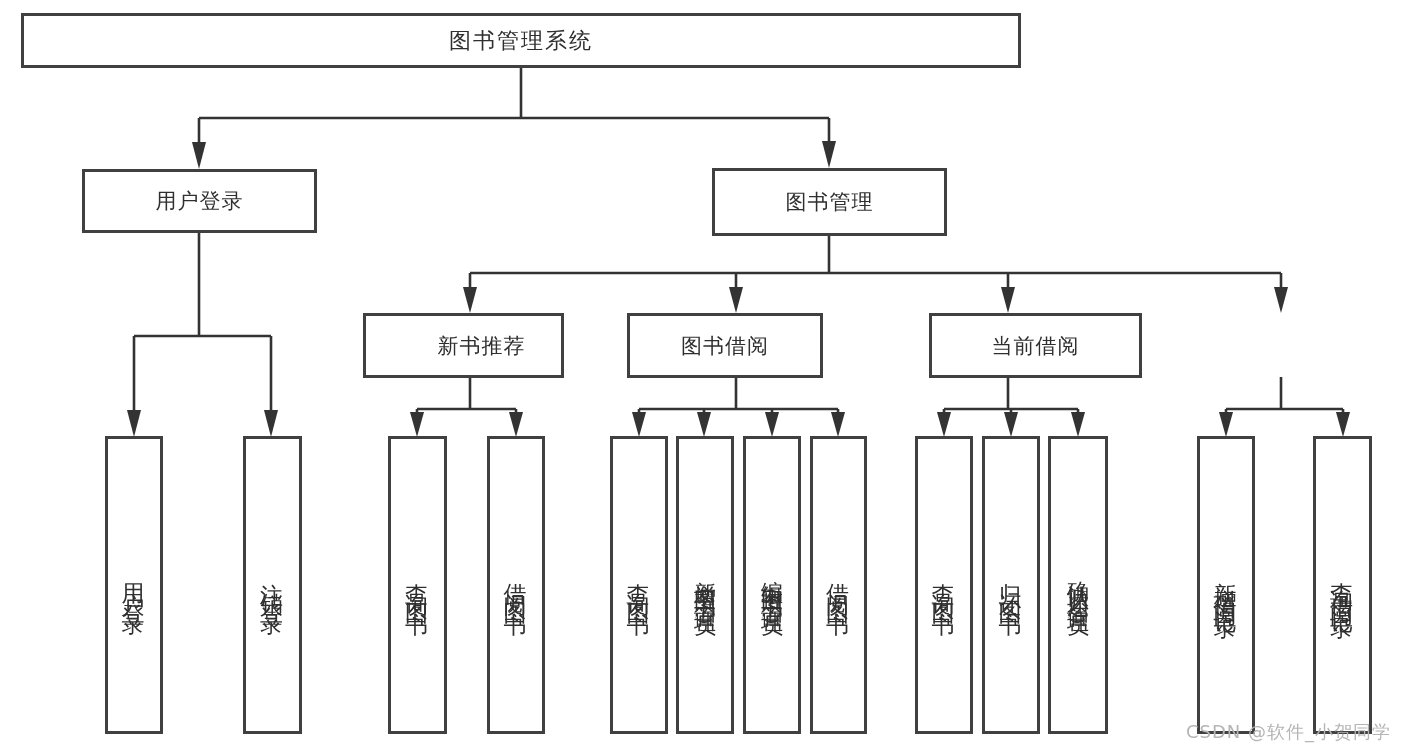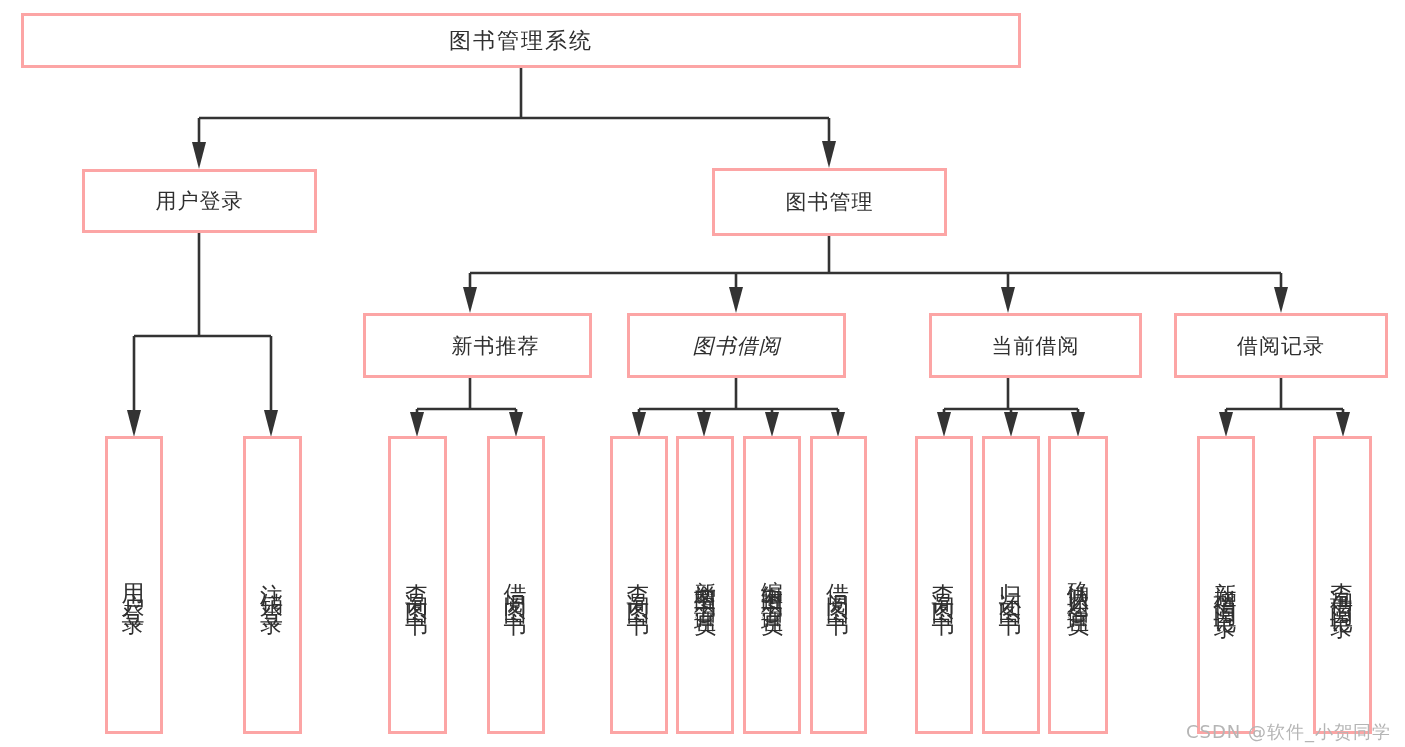--- a/index.html
+++ b/index.html
@@ -8,21 +8,21 @@
     width:1405px;height:747px;
     background:#ffffff;
     font-family:"DejaVu Sans","Liberation Sans",sans-serif;
     color:#2f2f2f;
     overflow:hidden;
   }
   .wires{position:absolute;left:0;top:0;width:1405px;height:747px;}
   .node{
     position:absolute;
     box-sizing:border-box;
-    border:3px solid #fca5a5;
+    border:3px solid #404040;
     background:#ffffff;
     display:flex;align-items:center;justify-content:center;
     text-align:center;
   }
   .hlabel{font-size:21px;letter-spacing:1px;white-space:nowrap;}
   .root-label{font-size:22px;letter-spacing:2px;}
   .vnode{
     writing-mode:vertical-rl;
     text-orientation:mixed;
     font-size:23px;
@@ -116,31 +116,28 @@
     <span class="hlabel root-label">图书管理系统</span>
   </div>
 
   <div class="node" style="left:82px;top:169px;width:235px;height:64px;">
     <span class="hlabel">用户登录</span>
   </div>
   <div class="node" style="left:712px;top:168px;width:235px;height:68px;">
     <span class="hlabel">图书管理</span>
   </div>
 
-  <div class="node" style="left:363px;top:313px;width:229px;height:65px;padding-left:36px;">
+  <div class="node" style="left:363px;top:313px;width:201px;height:65px;padding-left:36px;">
     <span class="hlabel">新书推荐</span>
   </div>
-  <div class="node" style="left:627px;top:313px;width:219px;height:65px;font-style:italic;">
+  <div class="node" style="left:627px;top:313px;width:196px;height:65px;">
     <span class="hlabel">图书借阅</span>
   </div>
   <div class="node" style="left:902px;top:313px;width:213px;height:65px;margin-left:27px;">
     <span class="hlabel">当前借阅</span>
-  </div>
-  <div class="node" style="left:1174px;top:313px;width:214px;height:65px;">
-    <span class="hlabel">借阅记录</span>
   </div>
 
   <div class="node vnode" style="left:105px;top:436px;width:58px;height:298px;">用户登录</div>
   <div class="node vnode" style="left:243px;top:436px;width:59px;height:298px;">注销登录</div>
 
   <div class="node vnode" style="left:388px;top:436px;width:59px;height:298px;">查询图书</div>
   <div class="node vnode" style="left:487px;top:436px;width:58px;height:298px;">借阅图书</div>
 
   <div class="node vnode" style="left:610px;top:436px;width:58px;height:298px;">查询图书</div>
   <div class="node vnode long" style="left:676px;top:436px;width:58px;height:298px;">新增图书（管理员）</div>

